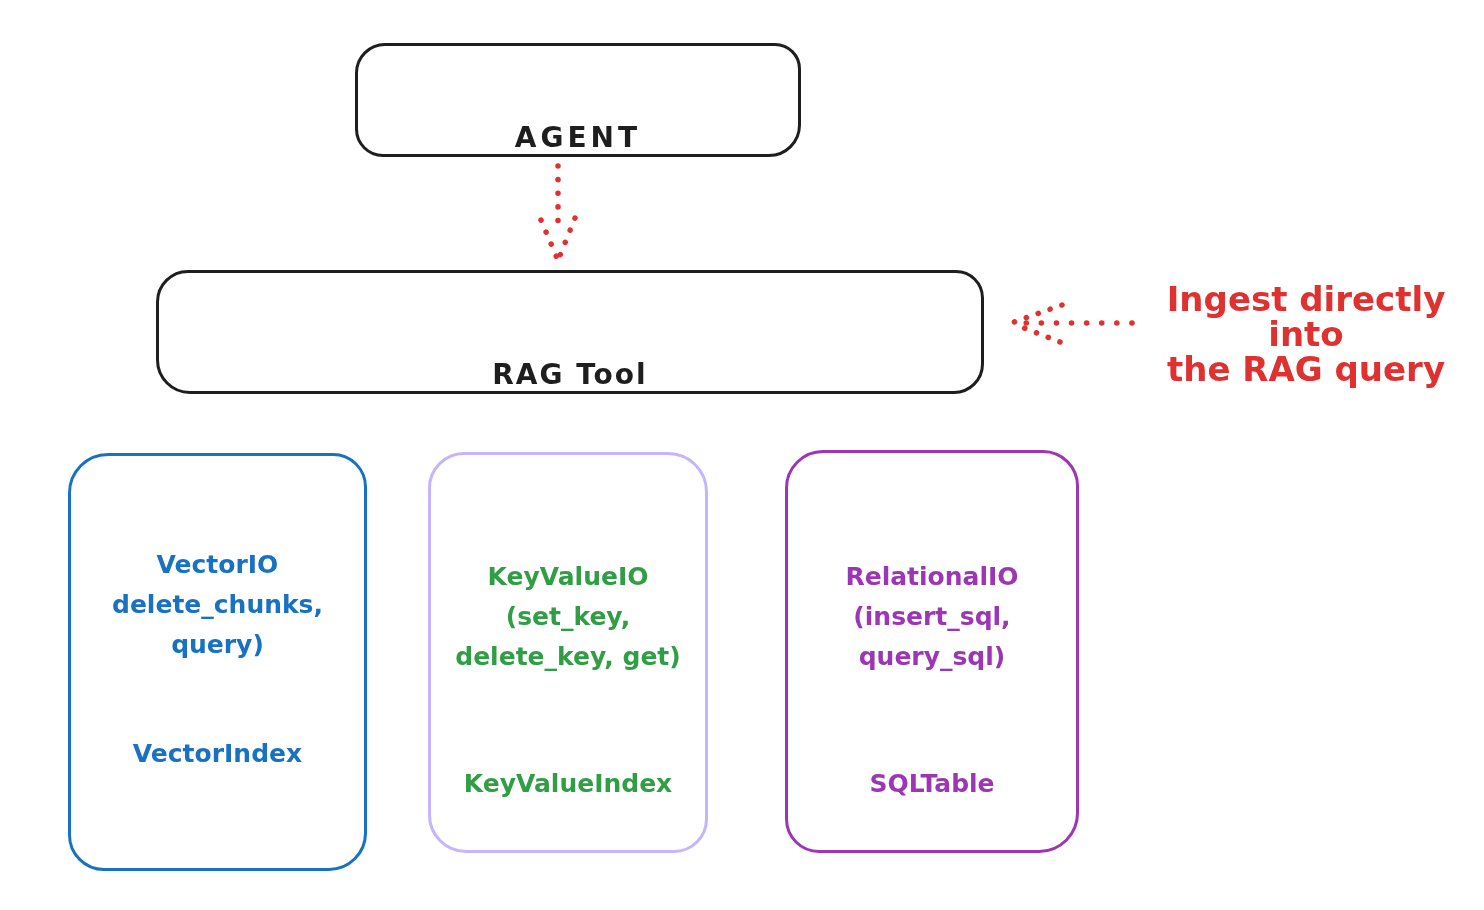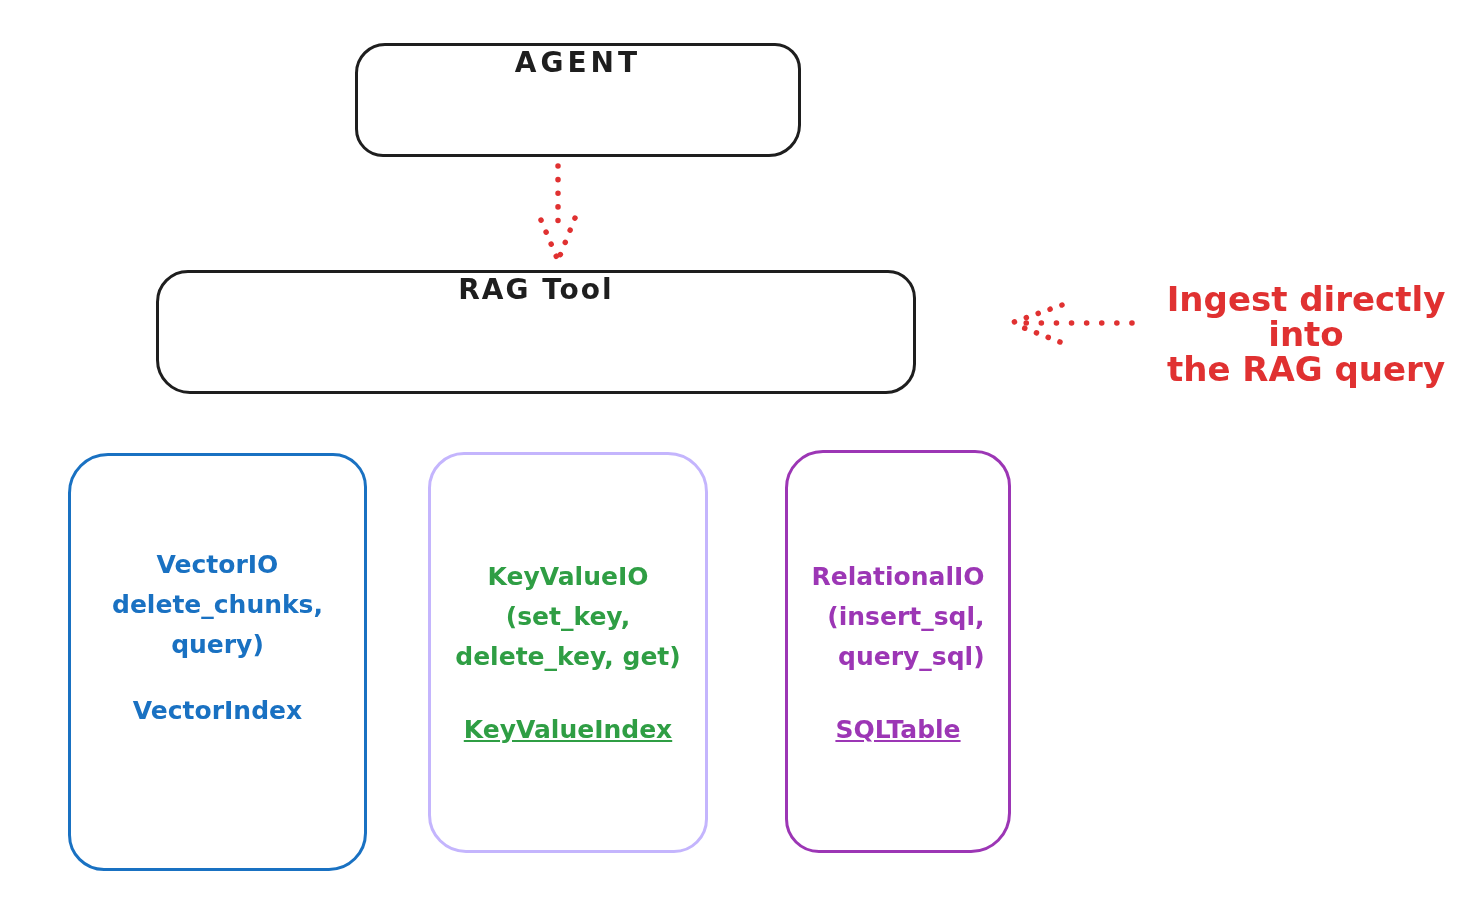--- a/index.html
+++ b/index.html
@@ -15,32 +15,32 @@
     background: #ffffff;
     overflow: hidden;
     color: #1e1e1e;
   }
   
   .node {
     position: absolute;
     border: 3.5px solid #1e1e1e;
     background: #ffffff;
     display: flex;
-    align-items: flex-start;
+    align-items: flex-end;
     justify-content: center;
     box-sizing: border-box;
   }
   .node-agent {
     left: 355px; top: 43px;
     width: 446px; height: 114px;
     border-radius: 30px 26px 32px 28px;
   }
   .node-rag {
     left: 156px; top: 270px;
-    width: 760px; height: 124px;
+    width: 828px; height: 124px;
     border-radius: 32px 28px 30px 34px;
   }
   .node-label {
     font-size: 28px;
     font-weight: 600;
     letter-spacing: 2px;
     color: #1e1e1e;
   }
   .node-agent .node-label { letter-spacing: 4px; }
 
@@ -67,49 +67,49 @@
     position: absolute;
     background: #ffffff;
     box-sizing: border-box;
     display: flex;
     flex-direction: column;
     align-items: center;
     text-align: center;
     font-size: 25px;
     font-weight: 600;
     line-height: 40px;
+    gap: 43px;
   }
   .card-line { display: block; }
   .card-vector {
     left: 68px; top: 453px;
     width: 299px; height: 418px;
     border: 3px solid #1971c2;
     border-radius: 40px 34px 38px 36px;
     color: #1971c2;
     padding-top: 89px;
   }
   .card-keyvalue {
     left: 428px; top: 452px;
     width: 280px; height: 401px;
     border: 3px solid #c4b5fd;
     border-radius: 36px 40px 34px 38px;
     color: #2f9e44;
     padding-top: 102px;
   }
   .card-relational {
     left: 785px; top: 450px;
-    width: 226px; height: 403px;
+    width: 294px; height: 403px;
     border: 3px solid #9c36b5;
     border-radius: 38px 36px 40px 34px;
     color: #9c36b5;
     padding-top: 104px;
-    text-align: right;
   }
   .index-label { margin-top: 26px; }
-  .card-keyvalue .index-label, .card-relational .index-label { margin-top: 33px; text-decoration: underline; }
+  .card-keyvalue .index-label, .card-relational .index-label { margin-top: 44px; }
 </style>
 </head>
 <body>
 
 <div class="canvas">
 
   <div class="node node-agent">
     <span class="node-label">AGENT</span>
   </div>
 

